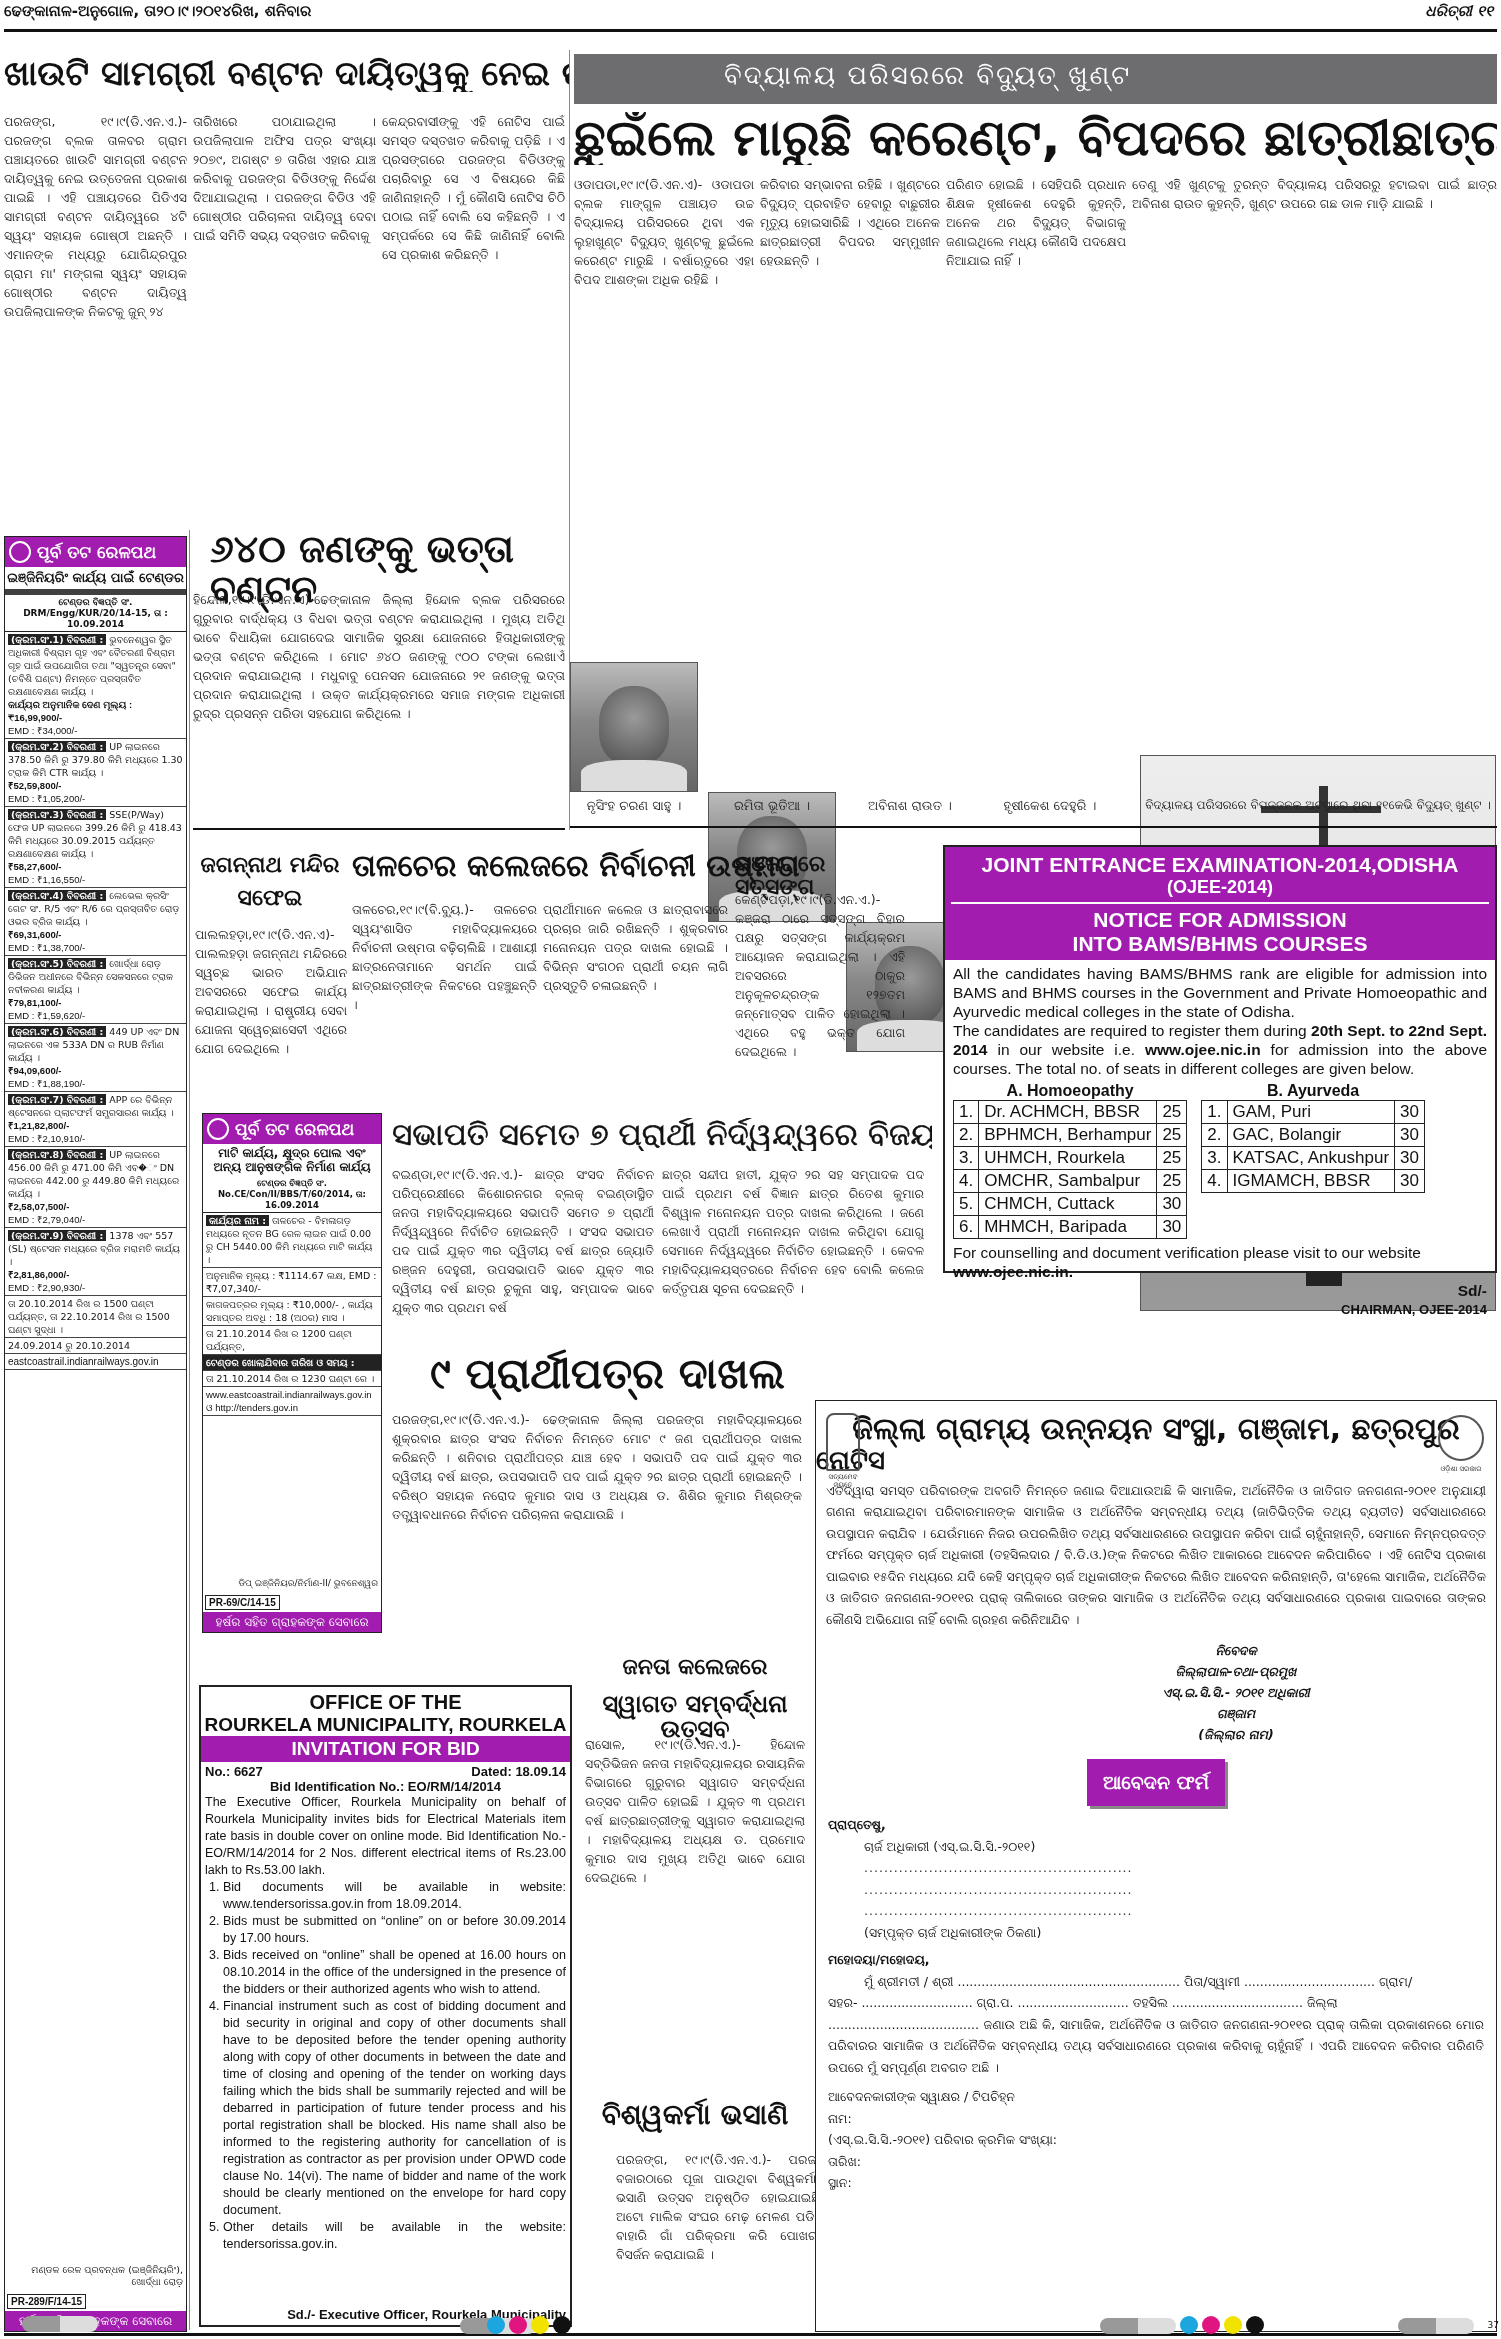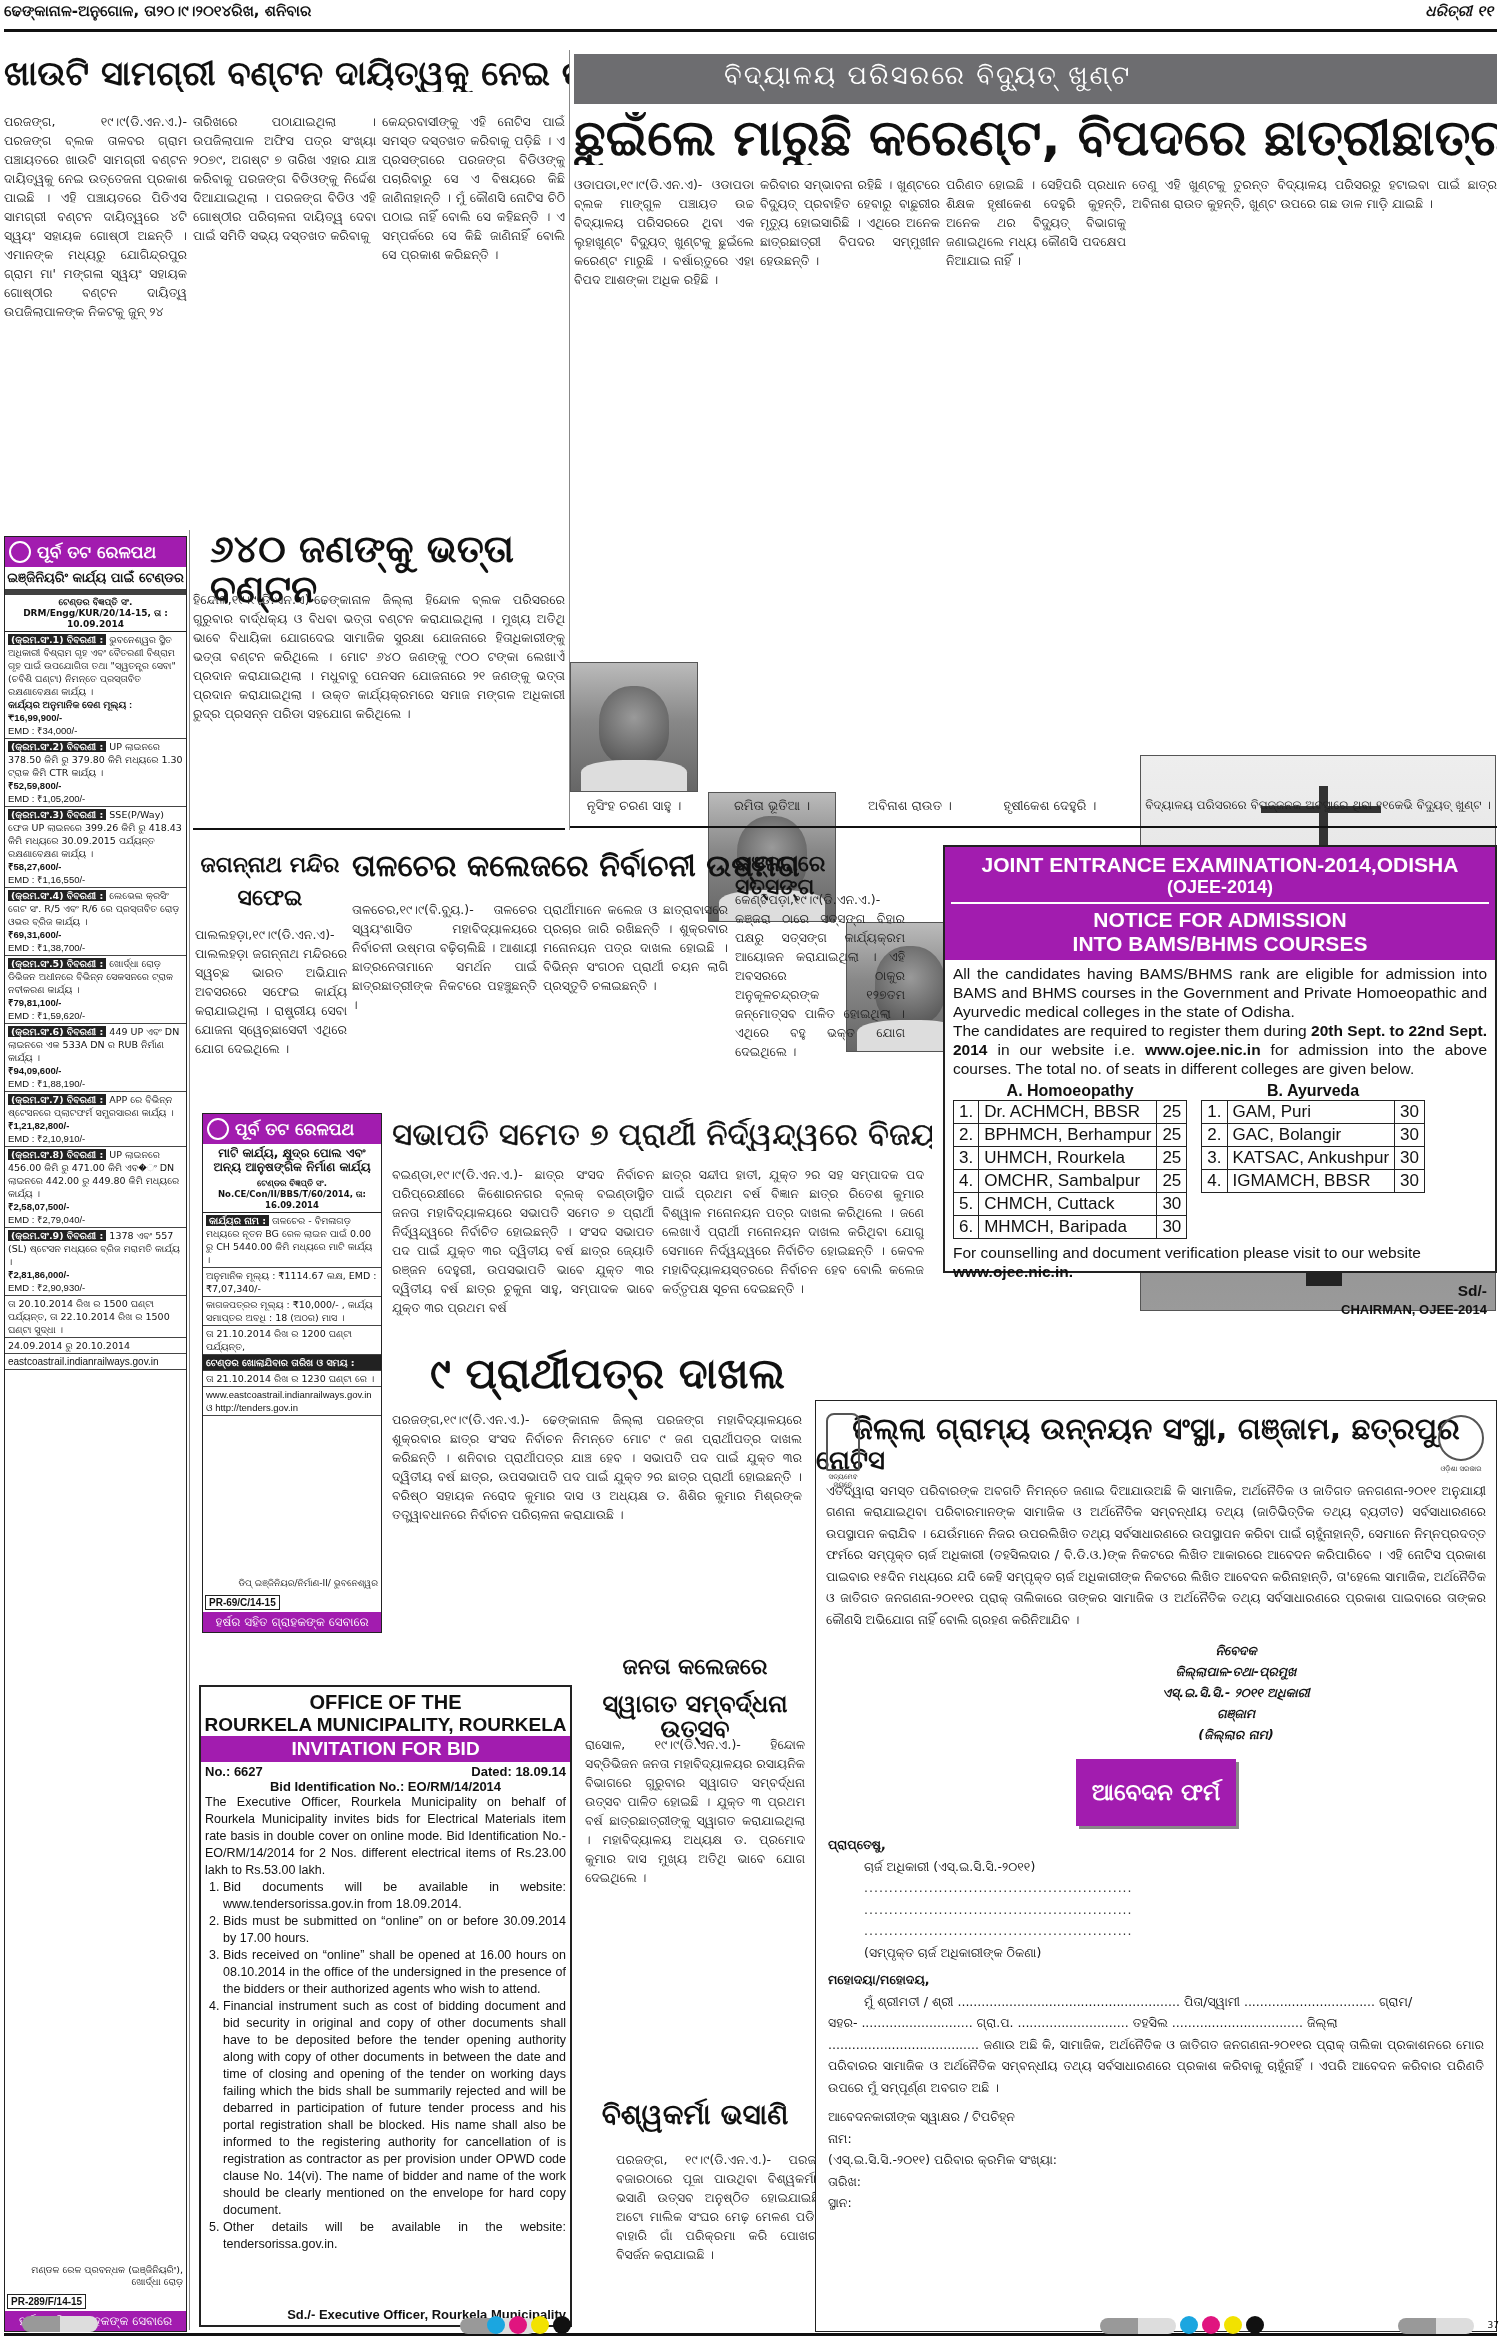--- a/index.html
+++ b/index.html
@@ -265,21 +265,21 @@
   <div style="text-align:left;font-size:26px;font-weight:bold;padding-top:0;">ନୋଟିସ</div>
   <div style="font-size:12.5px;line-height:21.5px;text-align:justify;padding:4px 10px 0;">ଏତଦ୍ୱାରା ସମସ୍ତ ପରିବାରଙ୍କ ଅବଗତି ନିମନ୍ତେ ଜଣାଇ ଦିଆଯାଉଅଛି କି ସାମାଜିକ, ଅର୍ଥନୈତିକ ଓ ଜାତିଗତ ଜନଗଣନା-୨୦୧୧ ଅନୁଯାୟୀ ଗଣନା କରାଯାଇଥିବା ପରିବାରମାନଙ୍କ ସାମାଜିକ ଓ ଅର୍ଥନୈତିକ ସମ୍ବନ୍ଧୀୟ ତଥ୍ୟ (ଜାତିଭିତ୍ତିକ ତଥ୍ୟ ବ୍ୟତୀତ) ସର୍ବସାଧାରଣରେ ଉପସ୍ଥାପନ କରାଯିବ । ଯେଉଁମାନେ ନିଜର ଉପରଲିଖିତ ତଥ୍ୟ ସର୍ବସାଧାରଣରେ ଉପସ୍ଥାପନ କରିବା ପାଇଁ ଚାହୁଁନାହାନ୍ତି, ସେମାନେ ନିମ୍ନପ୍ରଦତ୍ତ ଫର୍ମରେ ସମ୍ପୃକ୍ତ ଚାର୍ଜ ଅଧିକାରୀ (ତହସିଲଦାର / ବି.ଡି.ଓ.)ଙ୍କ ନିକଟରେ ଲିଖିତ ଆକାରରେ ଆବେଦନ କରିପାରିବେ । ଏହି ନୋଟିସ ପ୍ରକାଶ ପାଇବାର ୧୫ଦିନ ମଧ୍ୟରେ ଯଦି କେହି ସମ୍ପୃକ୍ତ ଚାର୍ଜ ଅଧିକାରୀଙ୍କ ନିକଟରେ ଲିଖିତ ଆବେଦନ କରିନାହାନ୍ତି, ତା'ହେଲେ ସାମାଜିକ, ଅର୍ଥନୈତିକ ଓ ଜାତିଗତ ଜନଗଣନା-୨୦୧୧ର ପ୍ରାକ୍ ତାଲିକାରେ ତାଙ୍କର ସାମାଜିକ ଓ ଅର୍ଥନୈତିକ ତଥ୍ୟ ସର୍ବସାଧାରଣରେ ପ୍ରକାଶ ପାଇବାରେ ତାଙ୍କର କୌଣସି ଅଭିଯୋଗ ନାହିଁ ବୋଲି ଗ୍ରହଣ କରିନିଆଯିବ ।</div>
   <div id="censusSig" style="margin-left:330px;width:180px;text-align:center;font-size:12.5px;line-height:21px;font-weight:bold;font-style:italic;padding-top:10px;">
       <div>ନିବେଦକ</div>
       <div>ଜିଲ୍ଲାପାଳ-ତଥା-ପ୍ରମୁଖ</div>
       <div>ଏସ୍.ଇ.ସି.ସି.- ୨୦୧୧ ଅଧିକାରୀ</div>
       <div>ଗଞ୍ଜାମ</div>
       <div>(ଜିଲ୍ଲାର ନାମ)</div>
     </div>
   <div style="text-align:center;padding-top:14px;">
-    <span class="dark" style="display:inline-block;font-size:23px;font-weight:bold;padding:20px 16px;box-shadow:3px 3px 0 #888;">ଆବେଦନ ଫର୍ମ</span>
+    <span class="dark" style="display:inline-block;font-size:19px;font-weight:bold;padding:12px 16px;box-shadow:3px 3px 0 #888;">ଆବେଦନ ଫର୍ମ</span>
   </div>
   <div style="font-size:12.5px;line-height:21.5px;padding:8px 12px 0;">
     <div style="font-weight:bold;">ପ୍ରାପ୍ତେଷୁ,</div>
     <div style="padding-left:36px;">ଚାର୍ଜ ଅଧିକାରୀ (ଏସ୍.ଇ.ସି.ସି.-୨୦୧୧)</div>
     <div class="dotline" style="padding-left:36px;">......................................................</div>
     <div class="dotline" style="padding-left:36px;">......................................................</div>
     <div class="dotline" style="padding-left:36px;">......................................................</div>
     <div style="padding-left:36px;">(ସମ୍ପୃକ୍ତ ଚାର୍ଜ ଅଧିକାରୀଙ୍କ ଠିକଣା)</div>
     <div style="font-weight:bold;padding-top:6px;">ମହୋଦୟା/ମହୋଦୟ,</div>
     <div style="padding-left:36px;white-space:nowrap;overflow:hidden;">ମୁଁ ଶ୍ରୀମତୀ / ଶ୍ରୀ ........................................................ ପିତା/ସ୍ୱାମୀ ................................. ଗ୍ରାମ/</div>

